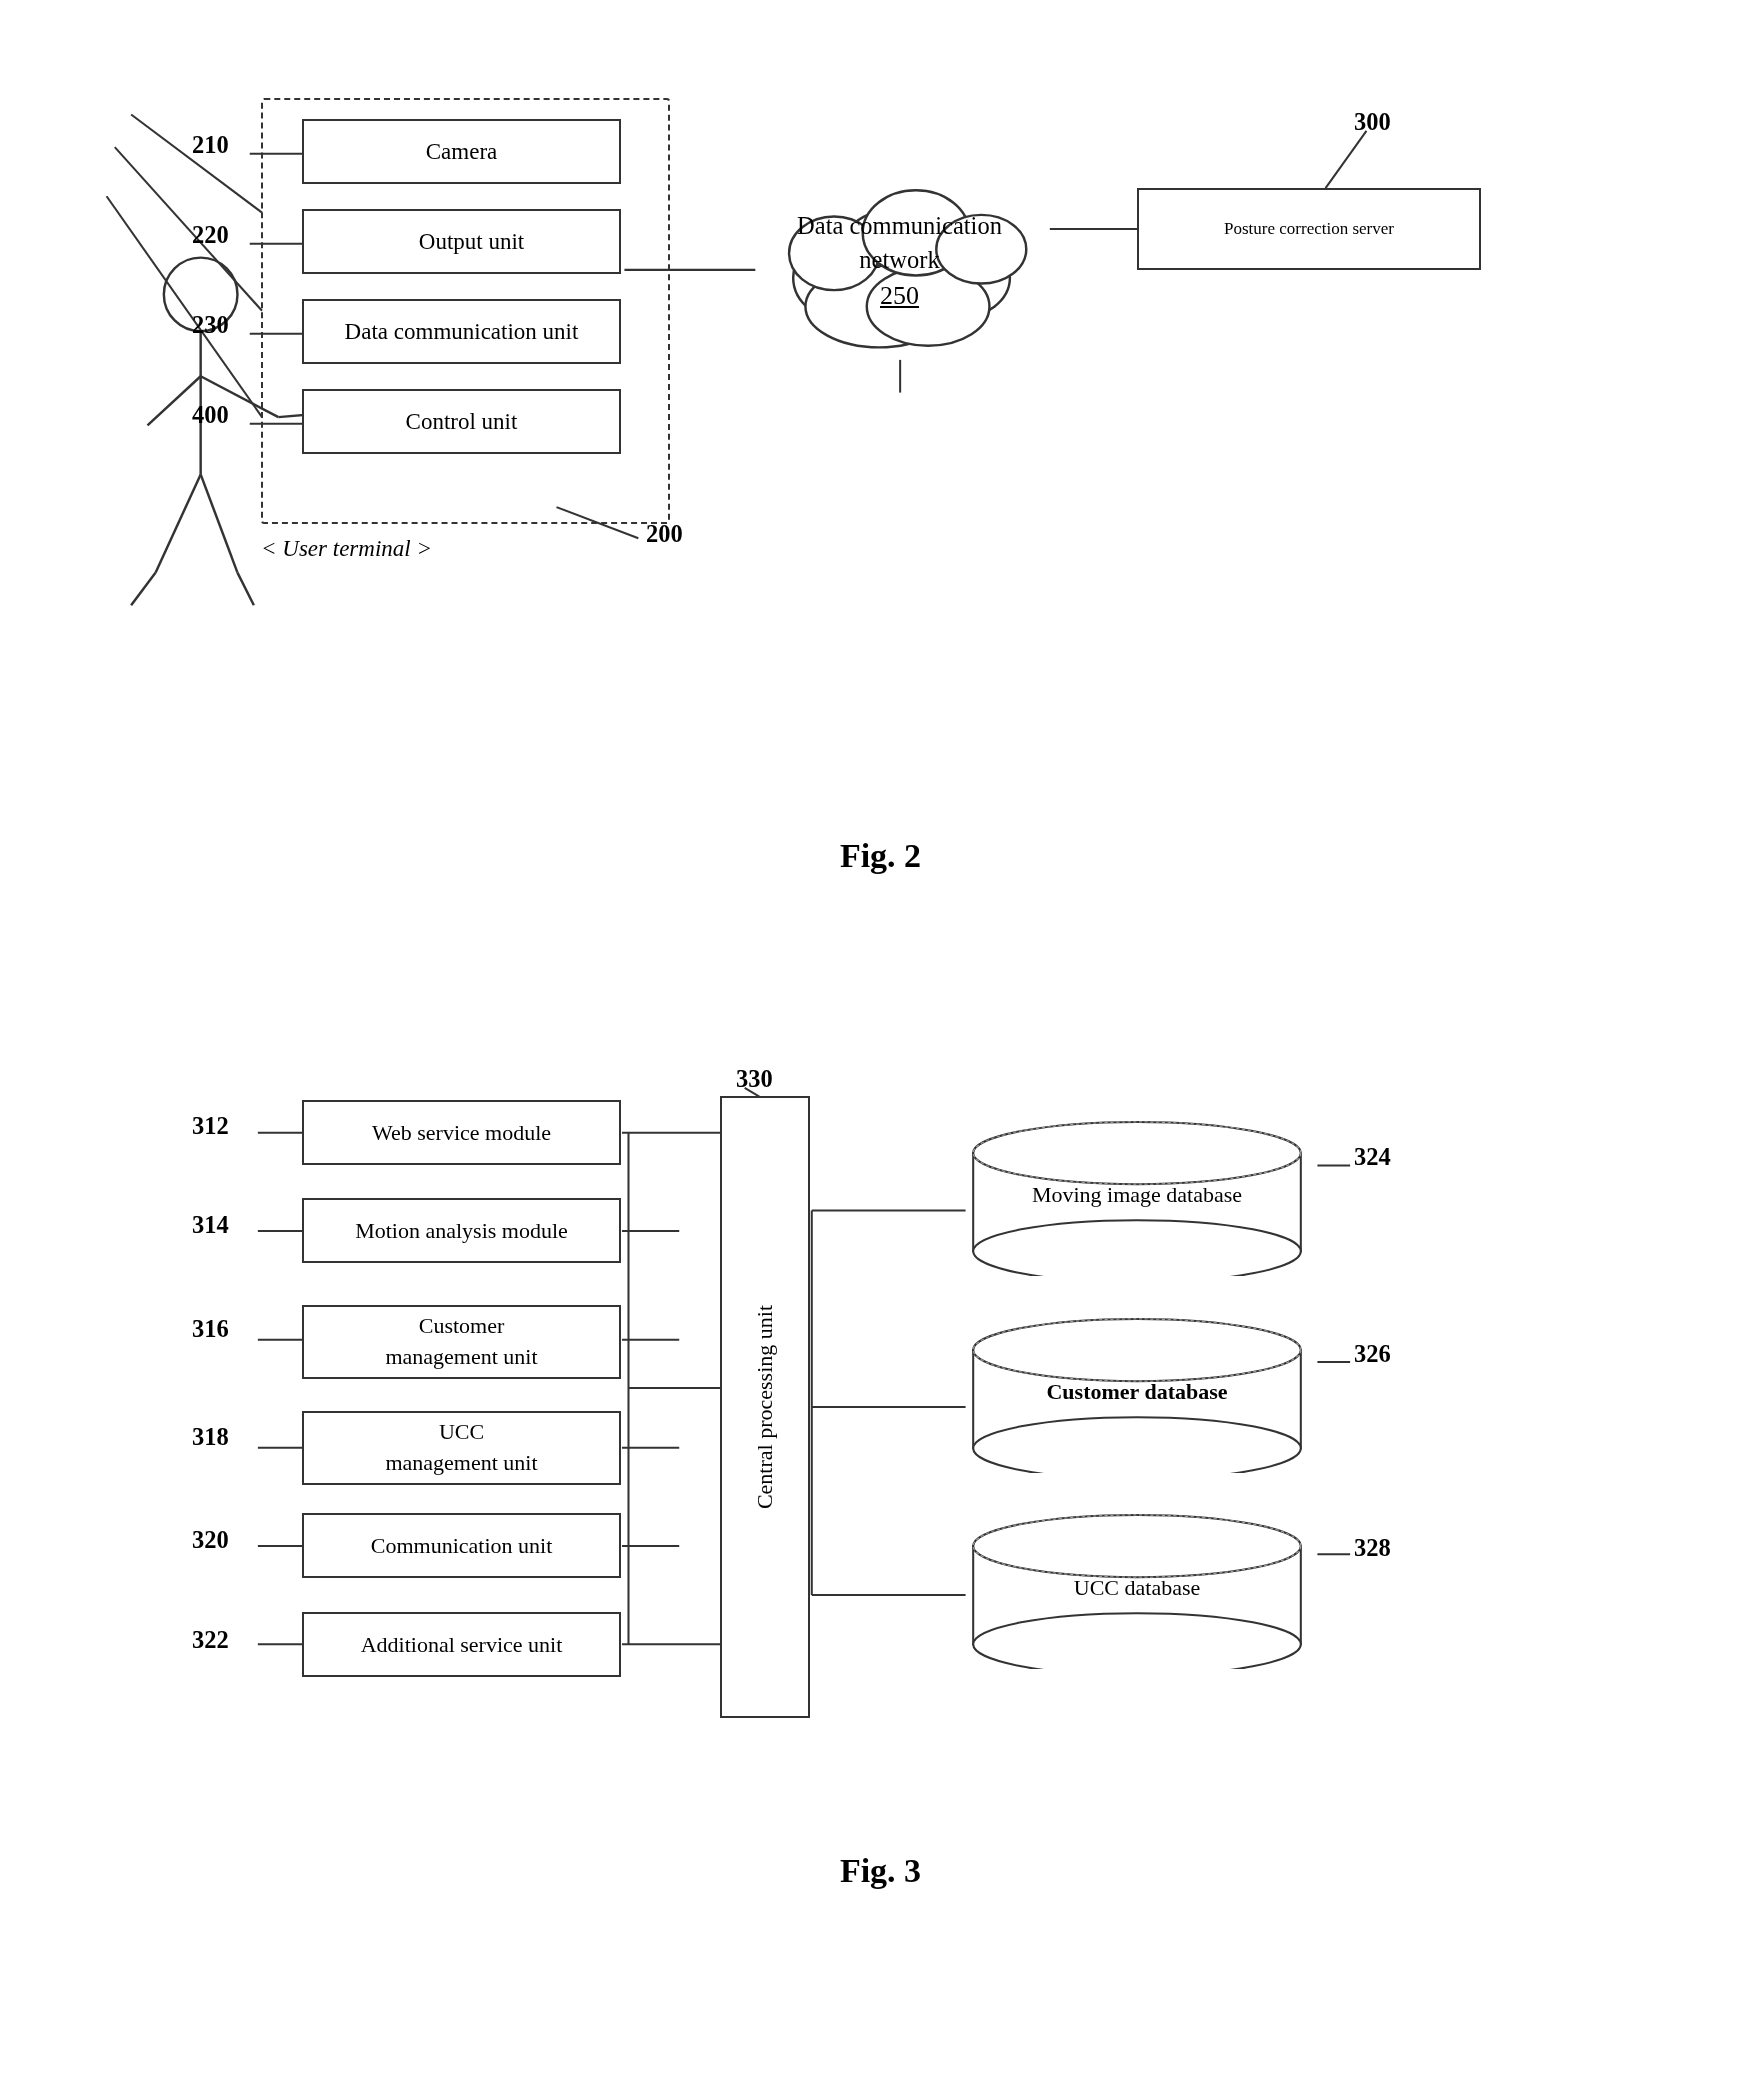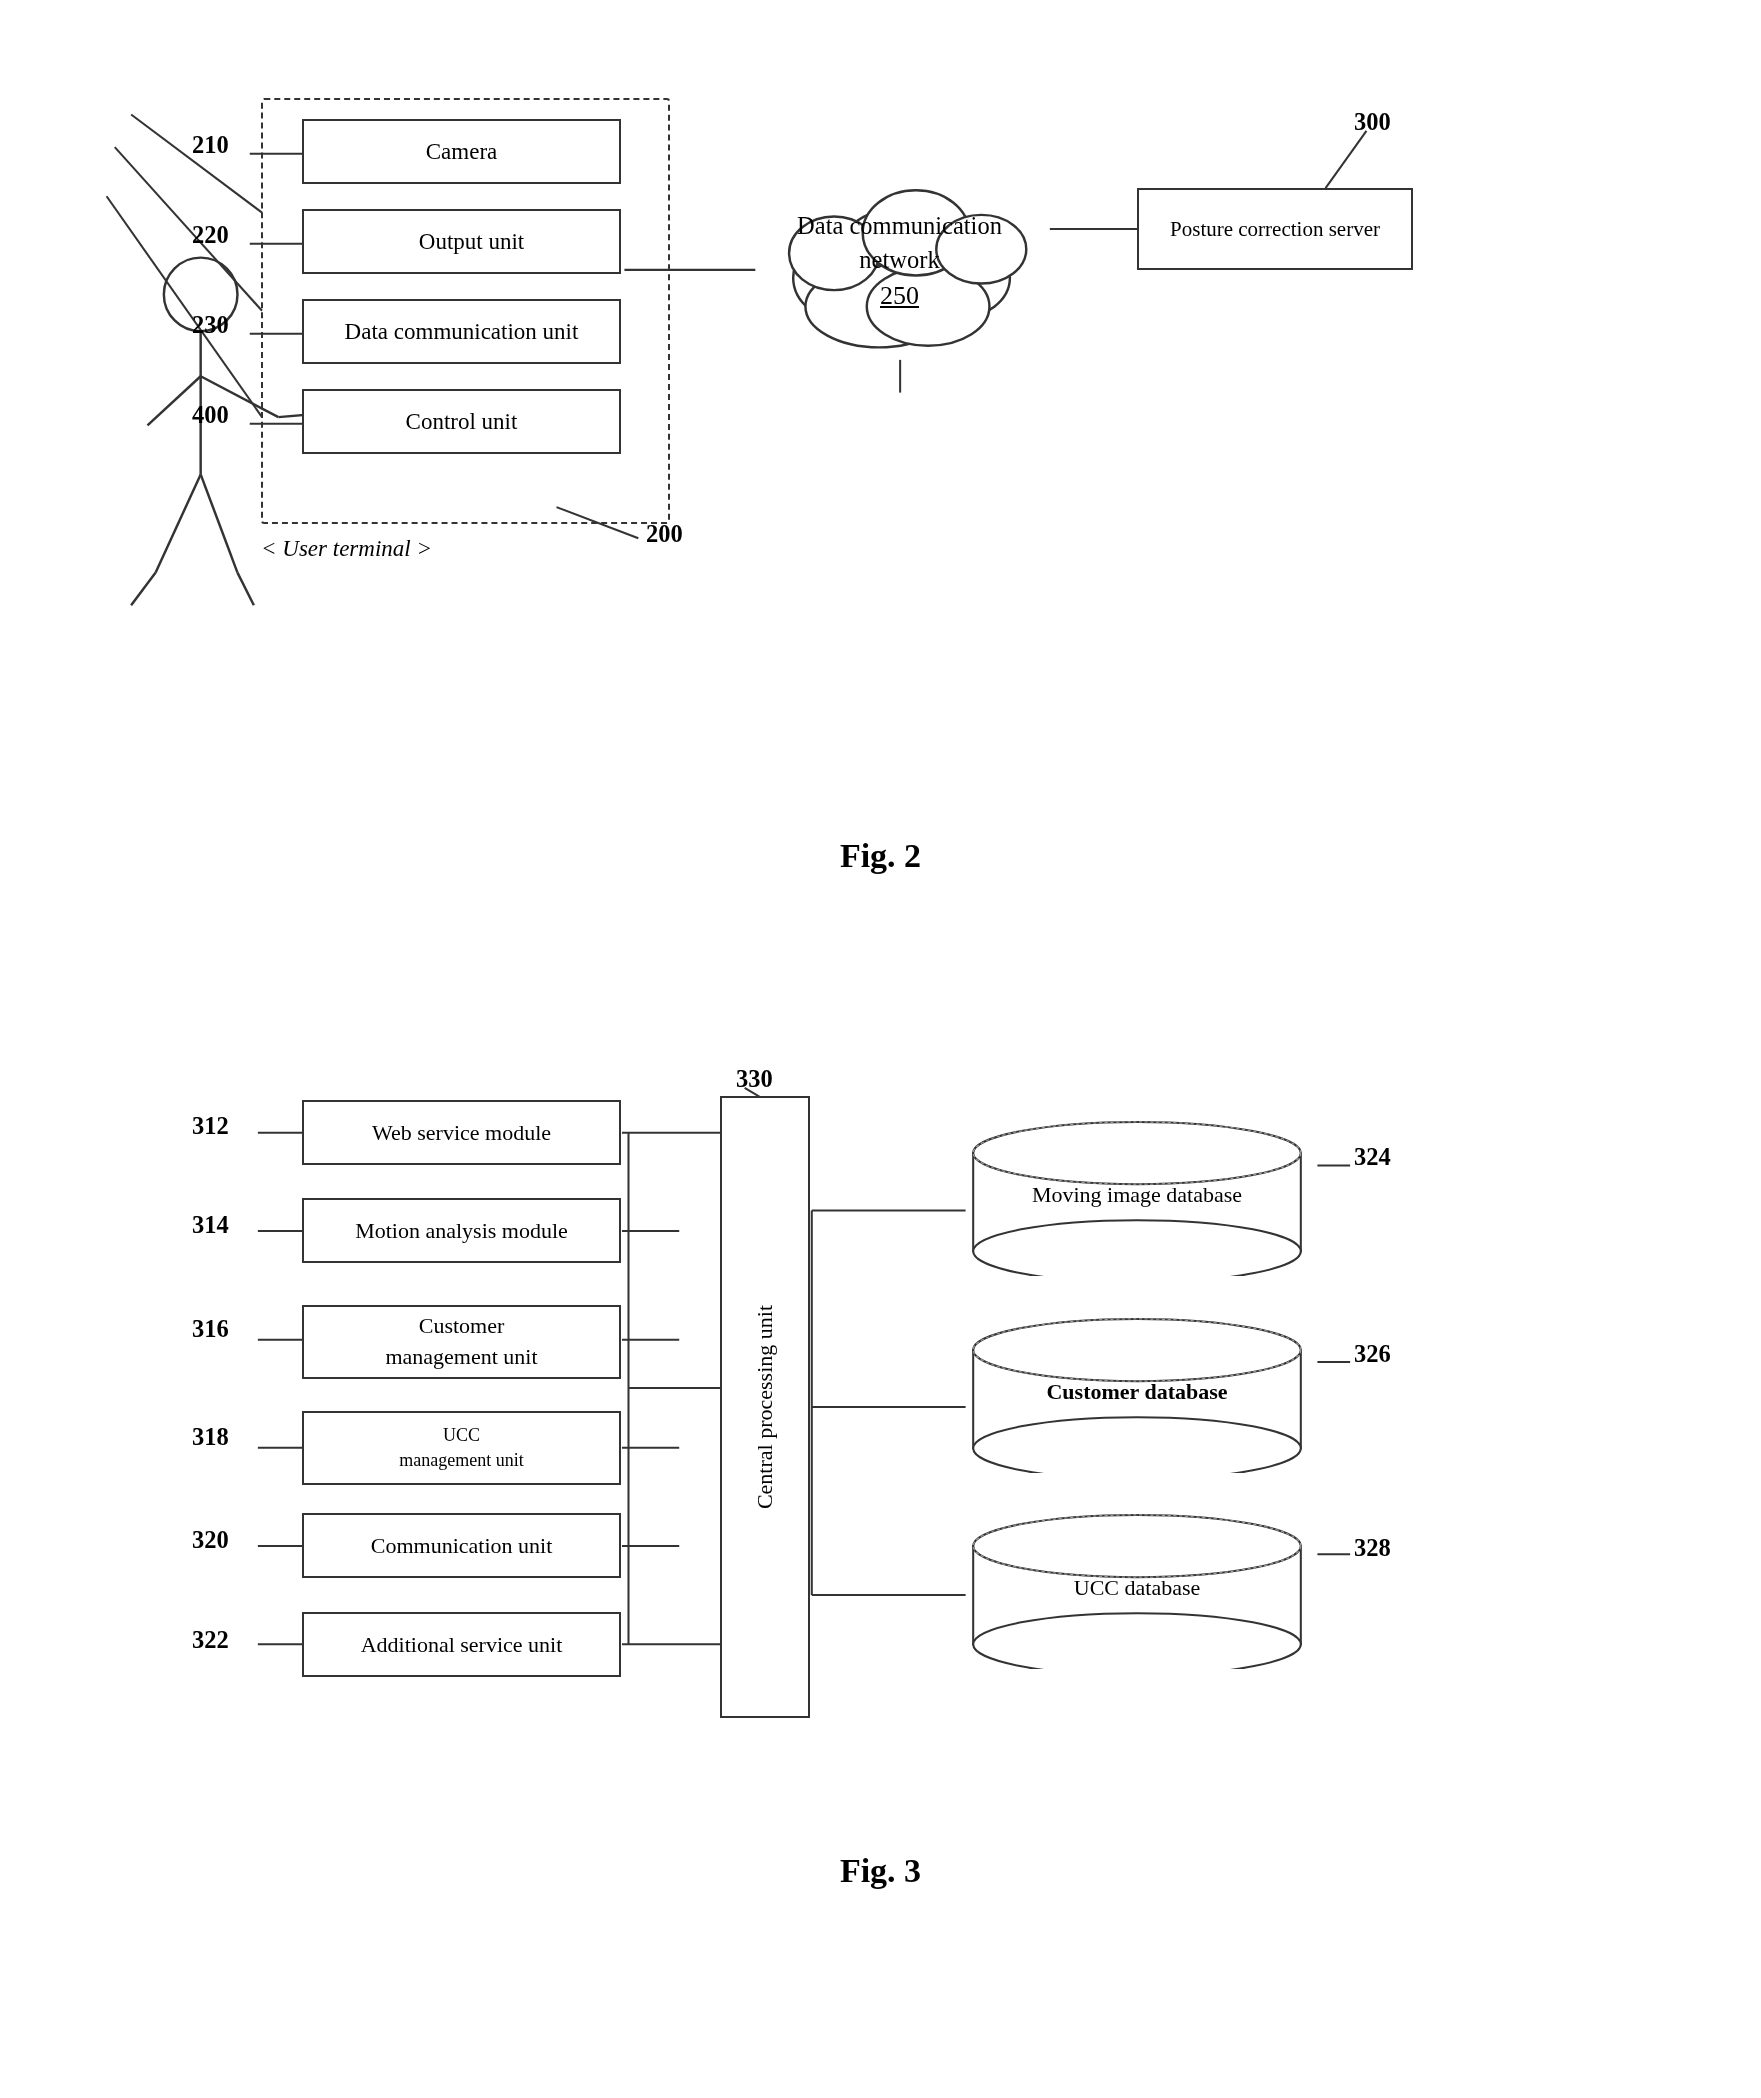--- a/index.html
+++ b/index.html
@@ -99,28 +99,28 @@
       text-align: center;
       font-size: 24.5px;
       line-height: 1.4;
     }
 
     
     .server-box {
       position: absolute;
       left: 1072px;
       top: 139px;
-      width: 276px;
+      width: 344px;
       height: 82px;
       border: 2px solid #333;
       background: #fff;
       display: flex;
       align-items: center;
       justify-content: center;
-      font-size: 21px;
+      font-size: 17px;
       text-align: center;
     }
 
     
     .fig-caption {
       position: absolute;
       bottom: 33px;
       left: 50%;
       transform: translateX(-50%);
       font-size: 34px;
@@ -334,21 +334,21 @@
 
     <div class="f3-module-box" style="top:94px;">Web service module</div>
 
     <div class="f3-module-box" style="top:192px;">Motion analysis module</div>
 
     <div class="f3-module-box" style="top:299px;height:74px;">
       <div style="text-align:center;font-size:22px;line-height:1.4;">Customer<br>management unit</div>
     </div>
 
     <div class="f3-module-box" style="top:405px;height:74px;">
-      <div style="text-align:center;font-size:18px;line-height:1.4;">UCC<br>management unit</div>
+      <div style="text-align:center;font-size:22px;line-height:1.4;">UCC<br>management unit</div>
     </div>
 
     <div class="f3-module-box" style="top:507px;">Communication unit</div>
 
     <div class="f3-module-box" style="top:606px;">Additional service unit</div>
 
     <div class="cpu-box">
       <div class="cpu-text">Central processing unit</div>
     </div>
 

